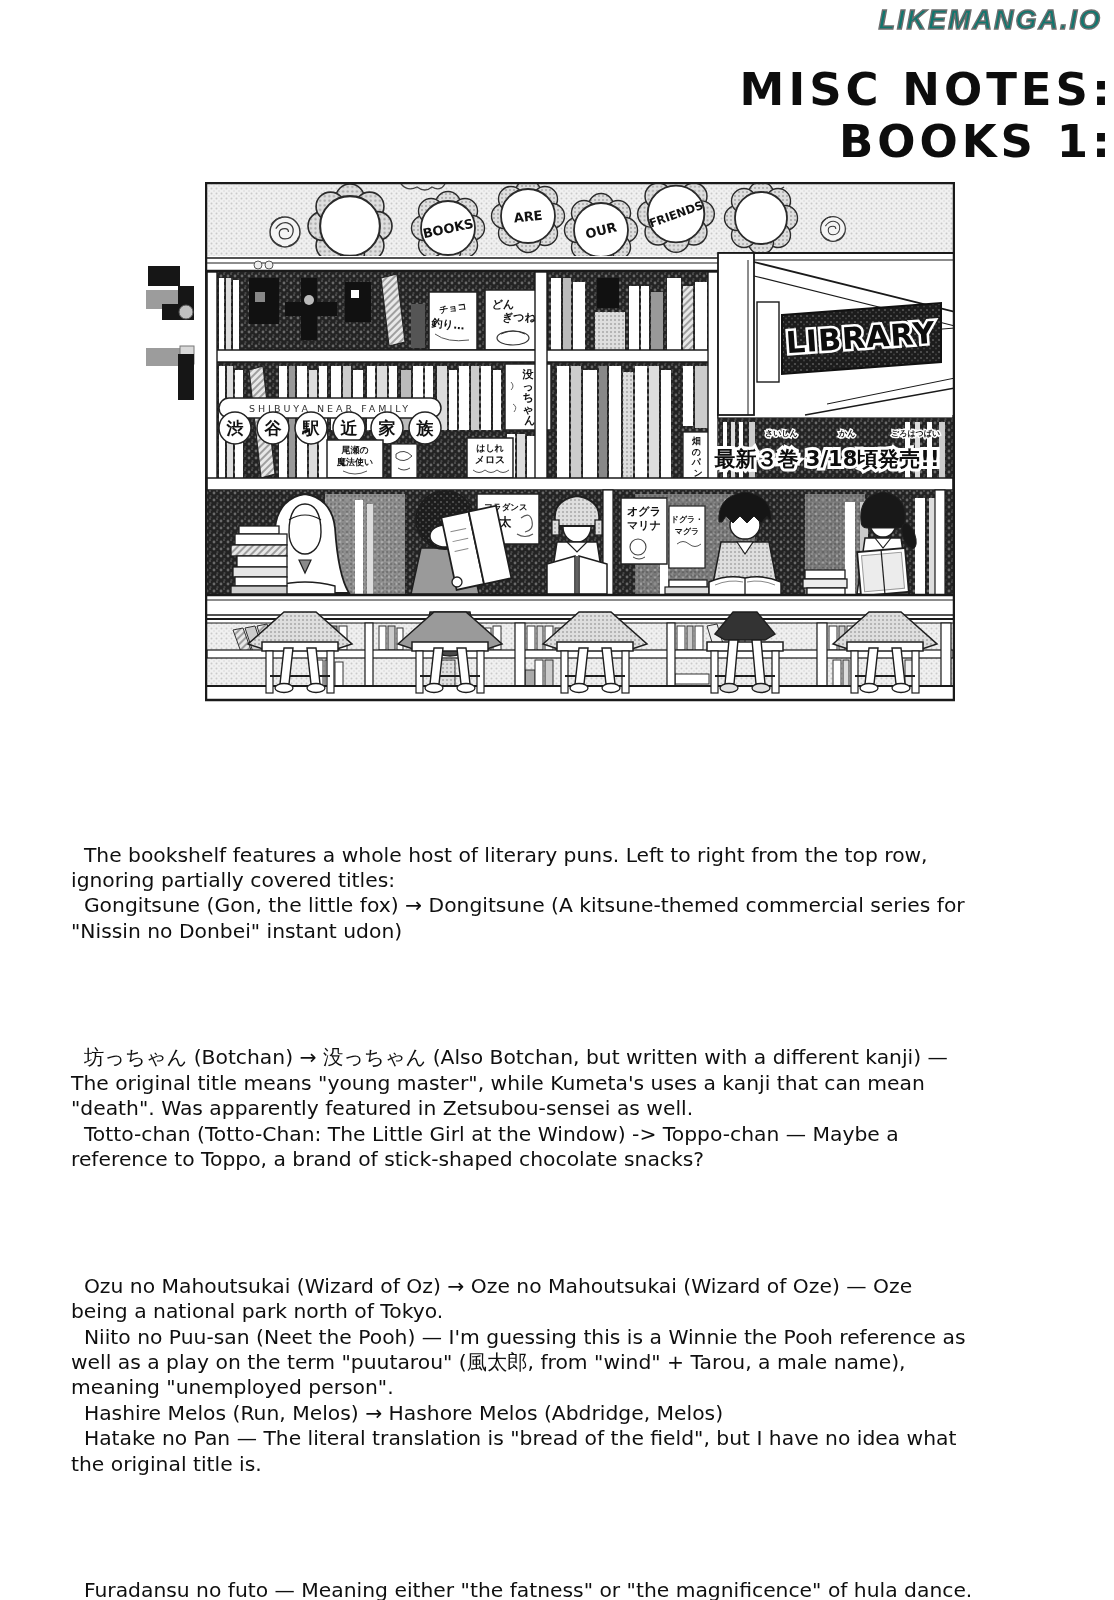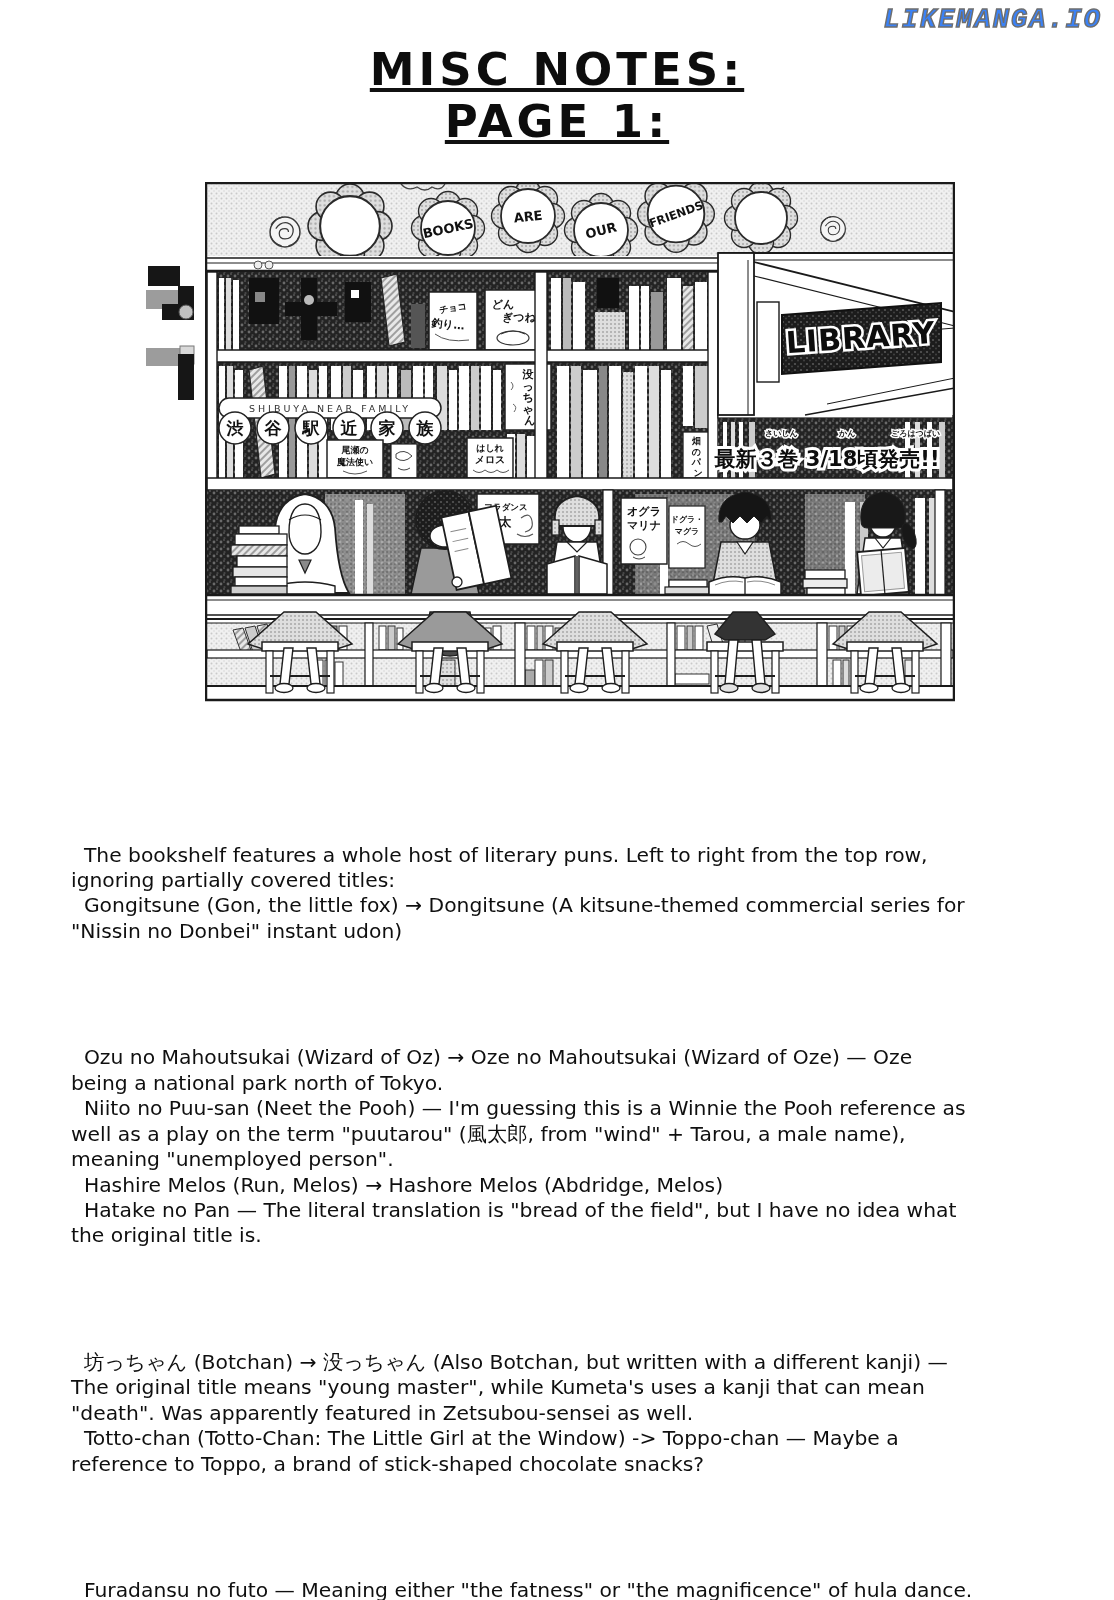--- a/index.html
+++ b/index.html
@@ -1,33 +1,33 @@
 <!DOCTYPE html>
 <html><head>
 <meta charset="utf-8">
 <style>
   html,body{margin:0;padding:0;background:#fff;}
   body{width:1114px;height:1600px;position:relative;font-family:"DejaVu Sans",sans-serif;color:#111;overflow:hidden;}
-  .watermark{position:absolute;top:5px;right:12px;font-family:Liberation Mono, monospace;font-style:italic;font-weight:700;font-size:27px;letter-spacing:2px;color:#3b82f6;-webkit-text-stroke:1.4px #6e6e6e;white-space:nowrap;}
-  .title{position:absolute;top:44px;left:0;width:100%;text-align:center;text-decoration:underline;}
+  .watermark{position:absolute;top:5px;right:12px;font-family:Liberation Sans, sans-serif;font-style:italic;font-weight:700;font-size:27px;letter-spacing:2px;color:#0f766e;-webkit-text-stroke:1.4px #6e6e6e;white-space:nowrap;}
+  .title{position:absolute;top:64px;left:0;width:100%;text-align:right;}
   .title span{display:block;font-weight:800;font-size:45px;letter-spacing:4px;line-height:1.16;color:#0d0d0d;}
   .art{position:absolute;left:205px;top:182px;width:750px;height:520px;}
   .deco{position:absolute;left:136px;top:262px;}
   .notes{position:absolute;left:63px;top:741px;width:1022px;font-size:20.3px;line-height:25.4px;white-space:pre-wrap;color:#0f0f0f;}
   .notes p{margin:0 0 25px 8px;}
   svg text{font-family:"DejaVu Sans",sans-serif;}
 </style>
 </head>
 <body>
 
 <div class="watermark">LIKEMANGA.IO</div>
 
 <div class="title">
   <span>MISC NOTES:</span>
-  <span>PAGE 1:</span>
+  <span>BOOKS 1:</span>
 </div>
 
 <svg class="deco" width="70" height="140" viewBox="0 0 70 140">
   <g>
     <rect x="12" y="4" width="32" height="20" fill="#161616"></rect>
     <rect x="10" y="28" width="32" height="19" fill="#9c9c9c"></rect>
     <rect x="42" y="24" width="16" height="28" fill="#161616"></rect>
     <rect x="26" y="42" width="32" height="16" fill="#161616"></rect>
     <circle cx="50" cy="50" r="7" fill="#c0c0c0" stroke="#555"></circle>
   </g>
@@ -563,34 +563,34 @@
 </div>
 
 <div class="notes">
   
 
     <p class="note-block">  The bookshelf features a whole host of literary puns. Left to right from the top row,
 ignoring partially covered titles:
   Gongitsune (Gon, the little fox) → Dongitsune (A kitsune-themed commercial series for
 "Nissin no Donbei" instant udon)</p>
   
+    <p class="note-block">  坊っちゃん (Botchan) → 没っちゃん (Also Botchan, but written with a different kanji) —
+The original title means "young master", while Kumeta's uses a kanji that can mean
+"death". Was apparently featured in Zetsubou-sensei as well.
+  Totto-chan (Totto-Chan: The Little Girl at the Window) -&gt; Toppo-chan — Maybe a
+reference to Toppo, a brand of stick-shaped chocolate snacks?</p>
+  
     <p class="note-block">  Ozu no Mahoutsukai (Wizard of Oz) → Oze no Mahoutsukai (Wizard of Oze) — Oze
 being a national park north of Tokyo.
   Niito no Puu-san (Neet the Pooh) — I'm guessing this is a Winnie the Pooh reference as
 well as a play on the term "puutarou" (風太郎, from "wind" + Tarou, a male name),
 meaning "unemployed person".
   Hashire Melos (Run, Melos) → Hashore Melos (Abdridge, Melos)
   Hatake no Pan — The literal translation is "bread of the field", but I have no idea what
 the original title is.</p>
   
-    <p class="note-block">  坊っちゃん (Botchan) → 没っちゃん (Also Botchan, but written with a different kanji) —
-The original title means "young master", while Kumeta's uses a kanji that can mean
-"death". Was apparently featured in Zetsubou-sensei as well.
-  Totto-chan (Totto-Chan: The Little Girl at the Window) -&gt; Toppo-chan — Maybe a
-reference to Toppo, a brand of stick-shaped chocolate snacks?</p>
-  
     <p class="note-block">  Furadansu no futo — Meaning either "the fatness" or "the magnificence" of hula dance.
 No idea what the original title is.</p>
   
     
   
     
   </div>
 
 </body></html>

